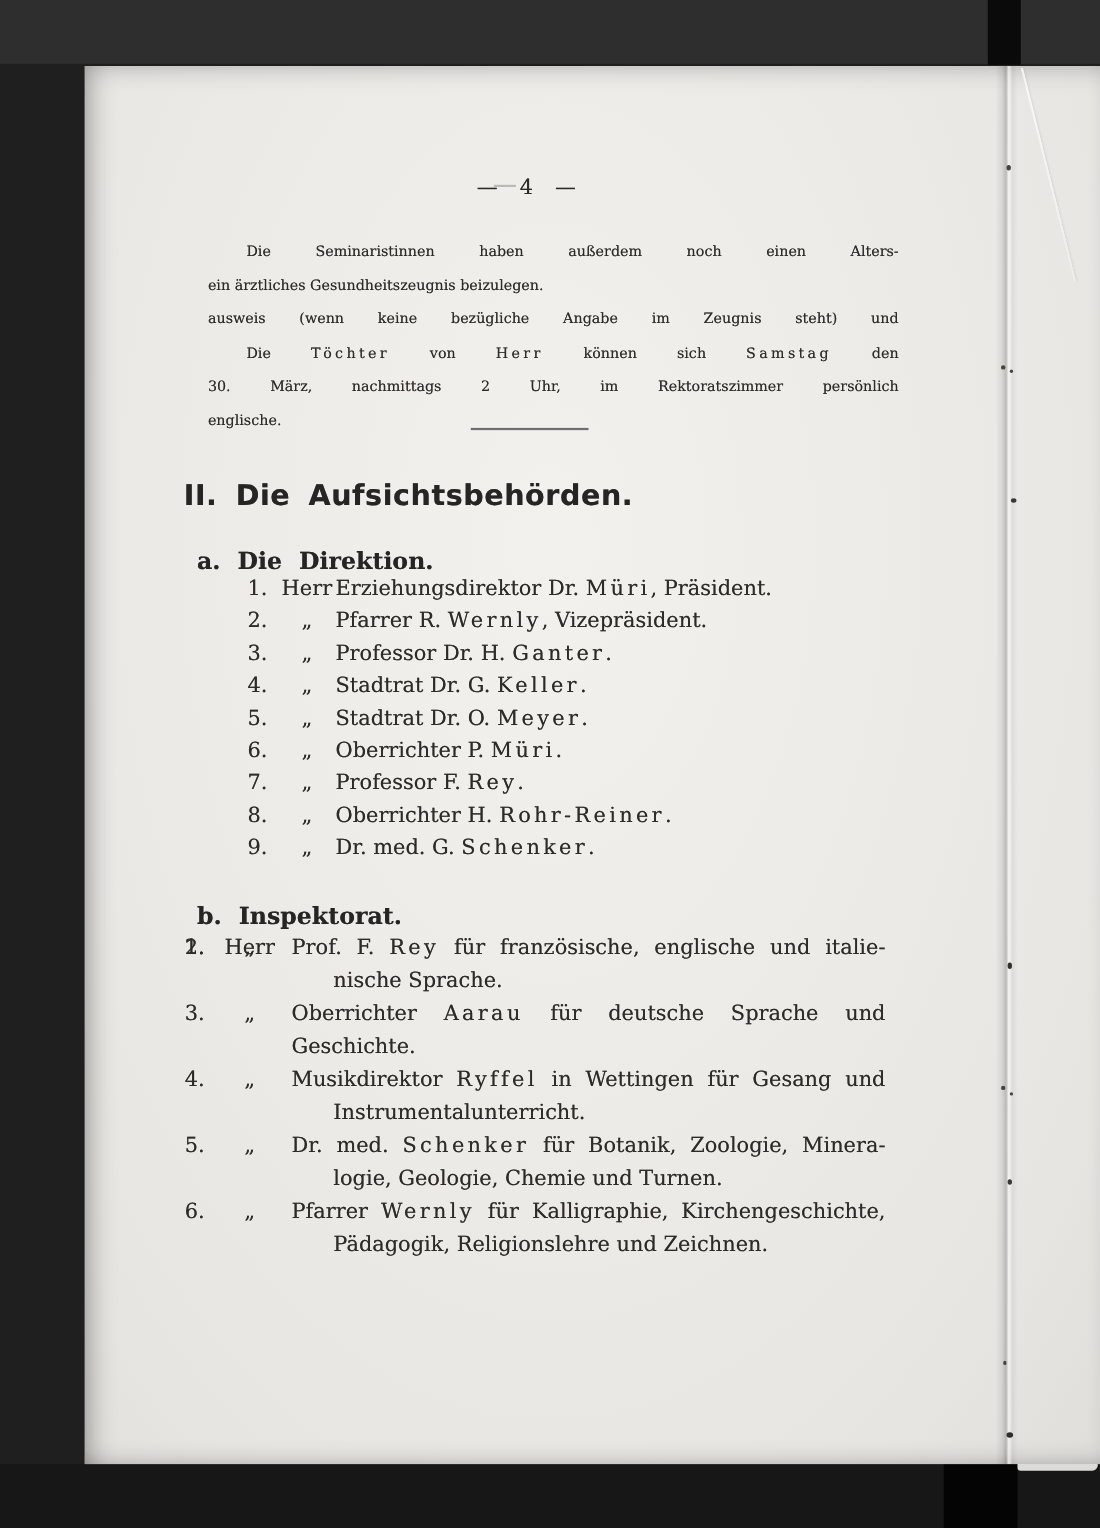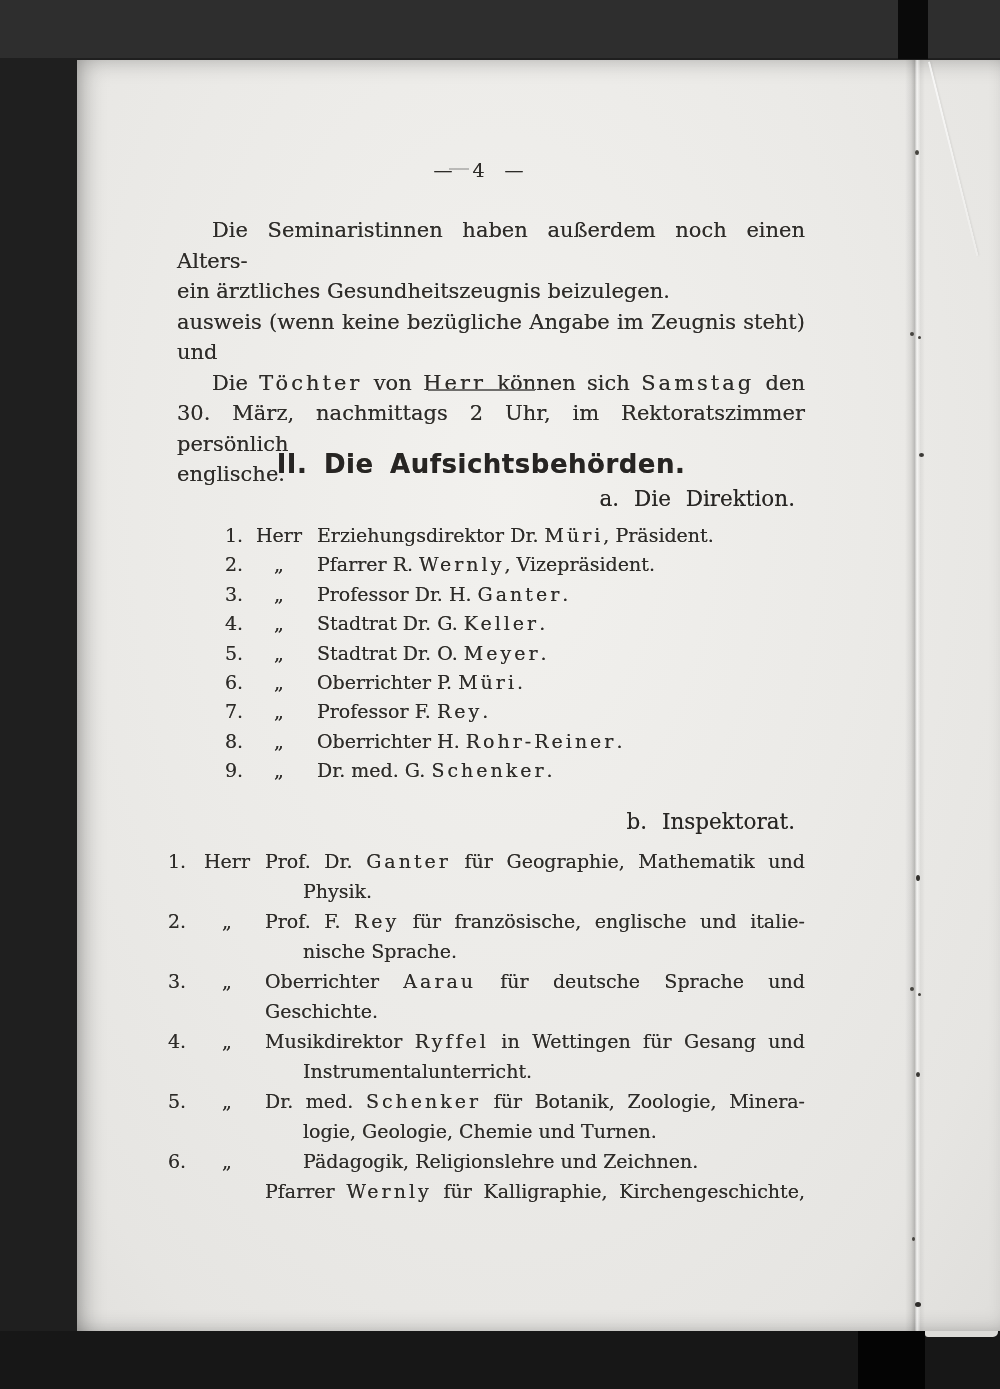--- a/index.html
+++ b/index.html
@@ -19,42 +19,42 @@
     background:radial-gradient(ellipse at 46% 34%, #f2f1ee 0%, #ebeae7 52%, #e6e5e2 82%, #dfdedb 100%);
     box-shadow: inset 16px 10px 26px -14px rgba(0,0,0,.38),
                 inset -2px -12px 22px -14px rgba(0,0,0,.30);
     color:#2d2b28;
   }
   .page *{text-shadow:0 0 .6px rgba(45,43,40,.65);}
 
   .pagenum{position:absolute;left:88px;top:101px;width:628px;text-align:center;
     font-size:19px;line-height:1;word-spacing:12px;letter-spacing:1px;}
 
-  .paras{position:absolute;left:100px;top:155px;width:628px;font-size:21px;}
+  .paras{position:absolute;left:112px;top:155px;width:628px;font-size:13px;}
   .paras .line{line-height:30.5px;}
   .line.just{text-align:justify;text-align-last:justify;}
   .line.ind{text-indent:35px;}
 
   .divider{position:absolute;left:351px;top:329px;width:107px;height:1.5px;background:#6f6e6c;}
 
-  .h1{position:absolute;left:90px;top:390px;width:628px;margin:0;text-align:center;
+  .h1{position:absolute;left:90px;top:377px;width:628px;margin:0;text-align:left;
     font-family:"DejaVu Sans","Liberation Sans",sans-serif;
     font-size:26px;font-weight:bold;line-height:1.15;word-spacing:7px;letter-spacing:.5px;color:#272523;}
-  .h2{position:absolute;left:90px;width:628px;margin:0;text-align:right;
-    font-size:21.5px;font-weight:normal;line-height:1.15;word-spacing:8px;color:#272523;}
+  .h2{position:absolute;left:90px;width:628px;margin:12px;text-align:left;
+    font-size:21.5px;font-weight:bold;line-height:1.15;word-spacing:8px;color:#272523;}
   .h2a{top:427px;}
   .h2b{top:750px;}
 
   .sp{letter-spacing:3px;}
 
   .list-a{position:absolute;left:0;top:461px;width:780px;font-size:19px;}
   .la-item{position:relative;height:29.4px;line-height:29.4px;}
   .la-item .num{position:absolute;left:148px;}
   .la-item .pre{position:absolute;left:176px;width:52px;text-align:center;}
-  .la-item .txt{position:absolute;left:240px;width:500px;}
+  .la-item .txt{position:absolute;left:228px;width:500px;}
 
   .list-b{position:absolute;left:0;top:786px;width:780px;font-size:19px;}
   .lb-item{position:relative;}
   .lb-item .num{position:absolute;left:91px;top:0;line-height:30px;}
   .lb-item .pre{position:absolute;left:116px;top:0;width:68px;text-align:center;line-height:30px;}
   .lb-item .txt{margin-left:188px;width:540px;}
   .lb-item .line{line-height:30px;}
   .lb-item .line.cont{padding-left:38px;}
 
   .crease{position:absolute;left:828px;top:0;width:20px;height:1271px;
@@ -160,24 +160,20 @@
           <div class="line">Dr. med. G. <span class="sp">Schenker</span>.</div>
         </div>
       </div>
     </div>
 
   <div class="h2 h2b">b. Inspektorat.</div>
   <div class="list-b" id="list-b">
       <div class="lb-item">
         <span class="num">1.</span>
         <span class="pre">Herr</span>
-        <div class="txt">
-          <div class="line just">Prof. Dr. <span class="sp">Ganter</span> für Geographie, Mathematik und</div>
-          <div class="line cont">Physik.</div>
-        </div>
       </div>
       <div class="lb-item">
         <span class="num">2.</span>
         <span class="pre">„</span>
         <div class="txt">
           <div class="line just">Prof. F. <span class="sp">Rey</span> für französische, englische und italie-</div>
           <div class="line cont">nische Sprache.</div>
         </div>
       </div>
       <div class="lb-item">
@@ -200,22 +196,22 @@
         <span class="pre">„</span>
         <div class="txt">
           <div class="line just">Dr. med. <span class="sp">Schenker</span> für Botanik, Zoologie, Minera-</div>
           <div class="line cont">logie, Geologie, Chemie und Turnen.</div>
         </div>
       </div>
       <div class="lb-item">
         <span class="num">6.</span>
         <span class="pre">„</span>
         <div class="txt">
+          <div class="line just">Pfarrer <span class="sp">Wernly</span> für Kalligraphie, Kirchengeschichte,</div>
           <div class="line cont">Pädagogik, Religionslehre und Zeichnen.</div>
-          <div class="line just">Pfarrer <span class="sp">Wernly</span> für Kalligraphie, Kirchengeschichte,</div>
         </div>
       </div>
     </div>
 
   <div class="crease"></div>
   <div class="crease-diag"></div>
 
   <div class="stitch" style="left:838px;top:90px;width:4px;height:5px;"></div>
   <div class="stitch" style="left:833px;top:272px;width:4px;height:4px;"></div>
   <div class="stitch" style="left:841px;top:276px;width:3px;height:3px;"></div>

